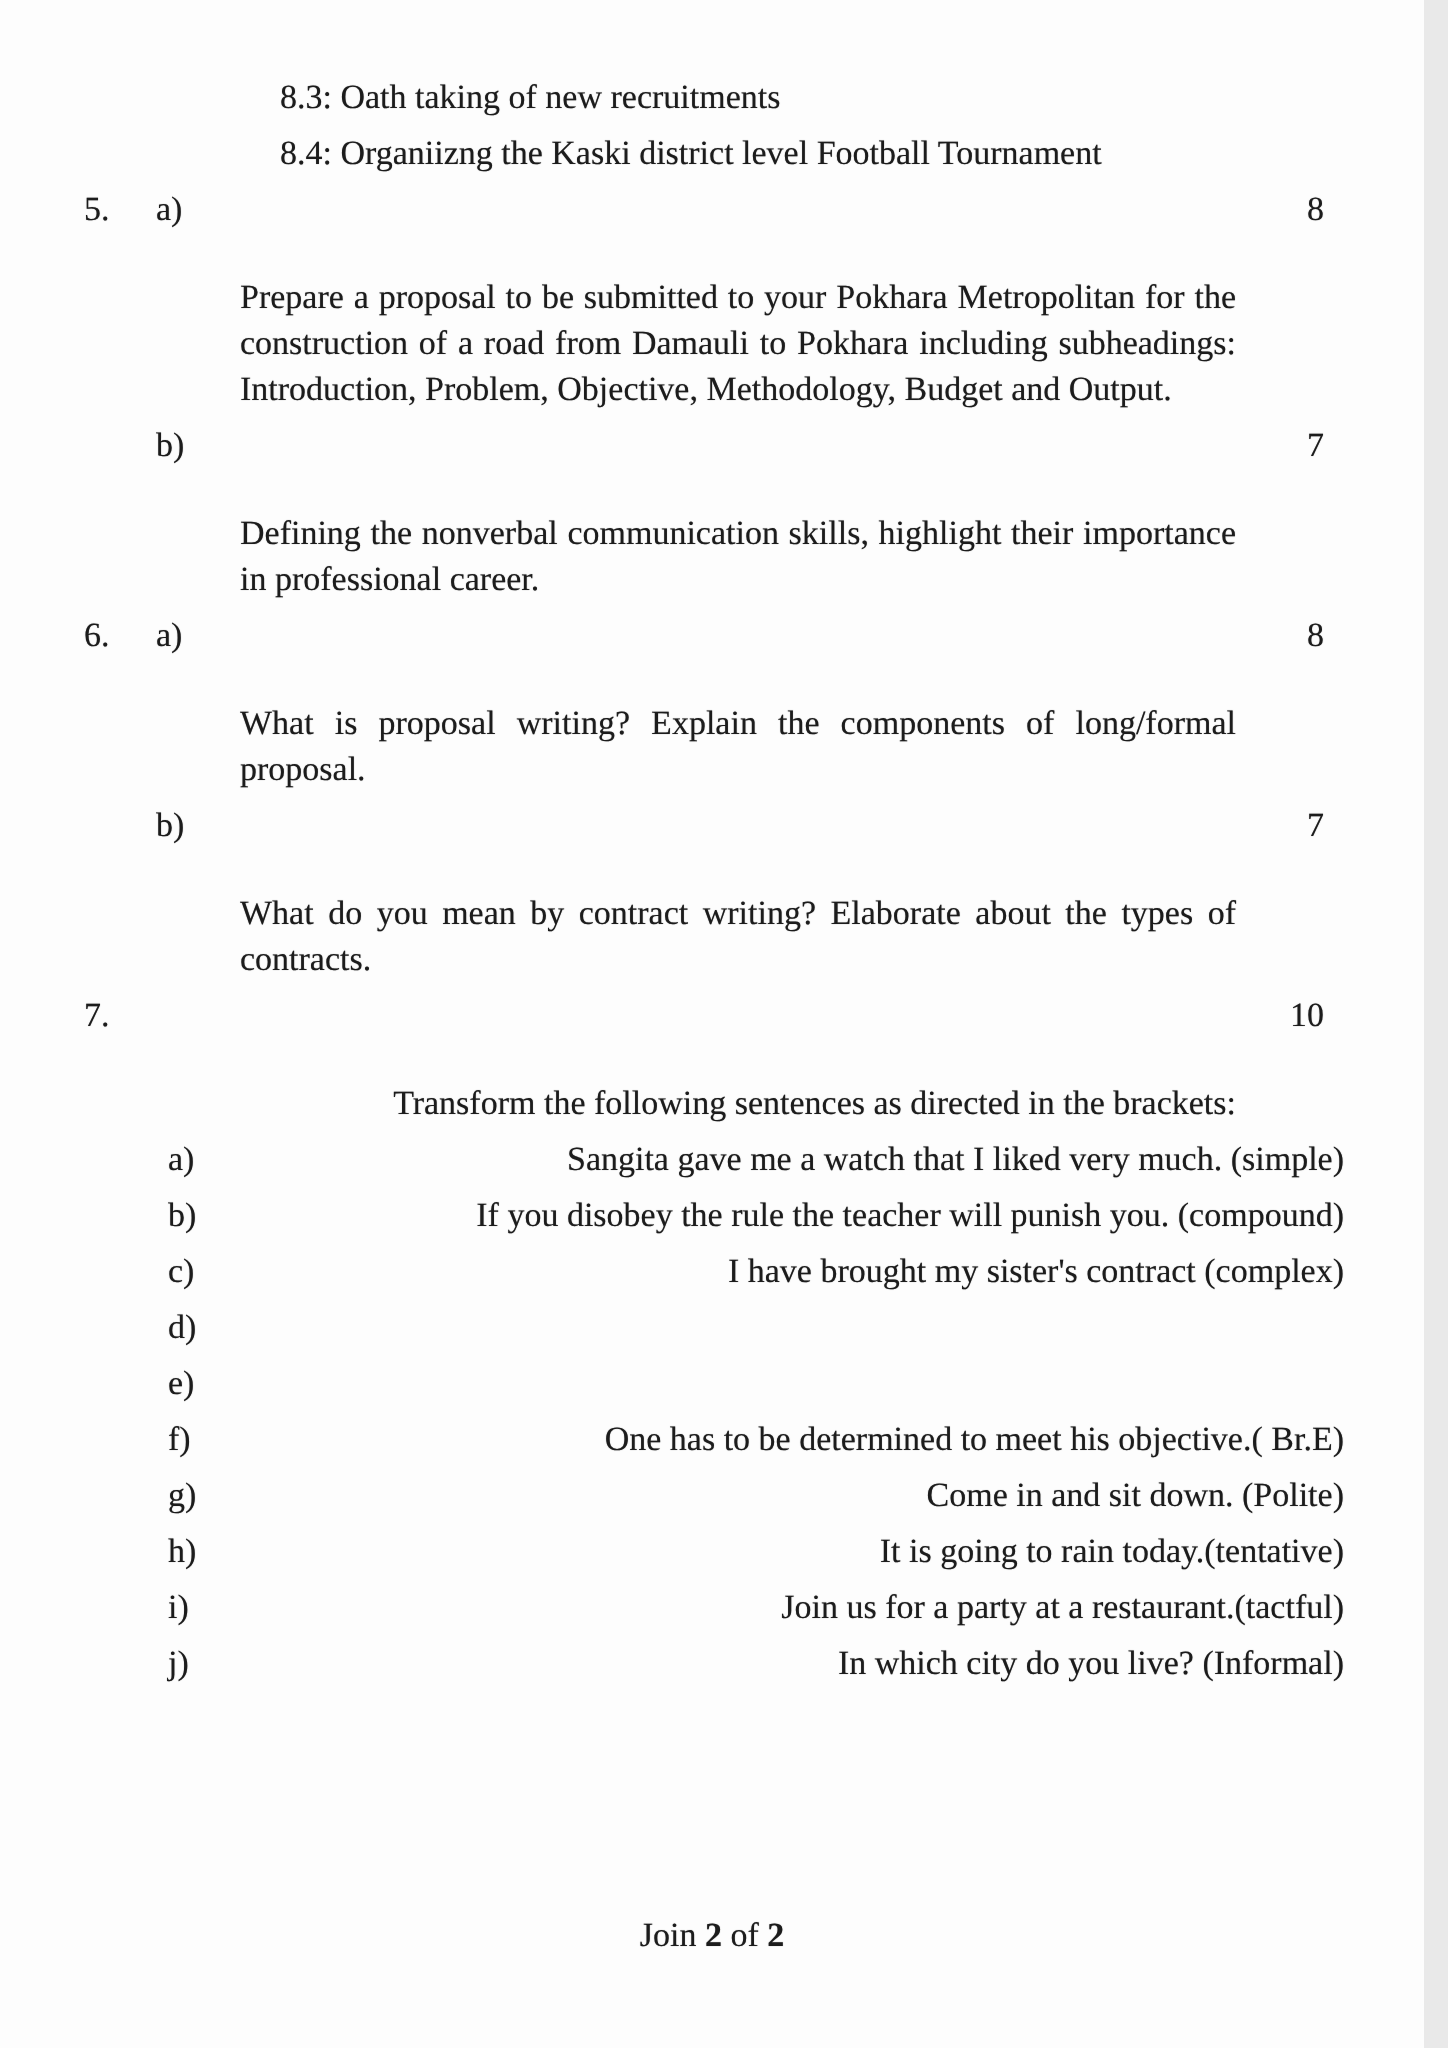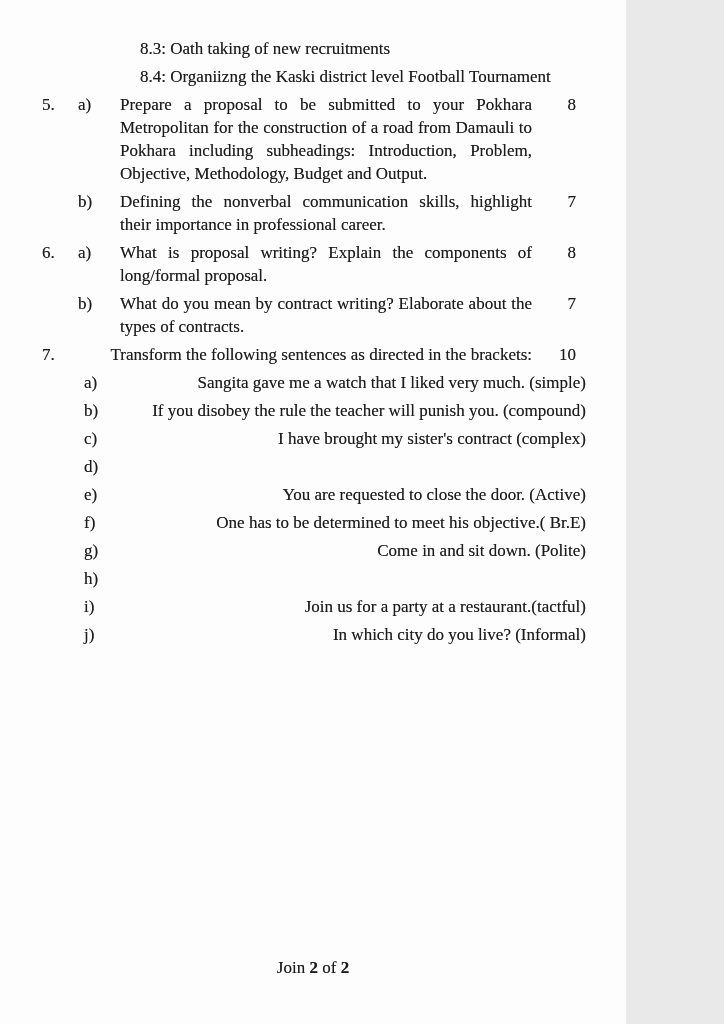--- a/index.html
+++ b/index.html
@@ -1,34 +1,34 @@
 <!DOCTYPE html>
 <html><head>
 <meta charset="utf-8">
 <style>
   * { margin:0; padding:0; box-sizing:border-box; }
   html,body { background:#e9e9e9; }
   body { width:724px; height:1024px; margin:0; }
   .page {
     position:relative;
-    width:626px; height:1024px;
+    width:712px; height:1024px;
     background:#fdfdfd;
     font-family:"Liberation Serif", serif;
     font-size:17px;
     line-height:23px;
     color:#1c1c1c;
     padding-top:37px;
     overflow:hidden;
     text-shadow: 0 0 0.45px rgba(20,20,20,0.55);
   }
   .subitem { padding-left:140px; margin-bottom:5px; }
   .qrow { display:flex; align-items:flex-start; padding:0 50px 0 42px; margin-bottom:5px; }
   .qnum   { flex:0 0 36px; }
   .qlabel { flex:0 0 42px; }
-  .qtext  { flex:1 1 auto; text-align:justify; }
+  .qtext  { flex:1 1 auto; text-align:justify;margin-top:44px; }
   .qtext.nojust { text-align:right; }
   .qmarks { flex:0 0 44px; text-align:right; }
   .itemrow { display:flex; align-items:flex-start; padding:0 40px 0 84px; margin-bottom:5px; }
   .ilabel { flex:0 0 46px; }
   .itext  { flex:1 1 auto;text-align:right; }
   .footer {
     position:absolute; top:956px; left:0; width:100%;
     text-align:center;
   }
   .footer b { font-weight:bold; }
@@ -89,32 +89,32 @@
   </div>
   <div class="itemrow">
     <span class="ilabel">c)</span>
     <span class="itext">I have brought my sister's contract (complex)</span>
   </div>
   <div class="itemrow">
     <span class="ilabel">d)</span>
   </div>
   <div class="itemrow">
     <span class="ilabel">e)</span>
-    <span class="itext">You are requested to close the door. (Active)</span>
   </div>
   <div class="itemrow">
     <span class="ilabel">f)</span>
     <span class="itext">One has to be determined to meet his objective.( Br.E)</span>
   </div>
   <div class="itemrow">
     <span class="ilabel">g)</span>
     <span class="itext">Come in and sit down. (Polite)</span>
   </div>
   <div class="itemrow">
     <span class="ilabel">h)</span>
+    <span class="itext">It is going to rain today.(tentative)</span>
   </div>
   <div class="itemrow">
     <span class="ilabel">i)</span>
     <span class="itext">Join us for a party at a restaurant.(tactful)</span>
   </div>
   <div class="itemrow">
     <span class="ilabel">j)</span>
     <span class="itext">In which city do you live? (Informal)</span>
   </div>
 

